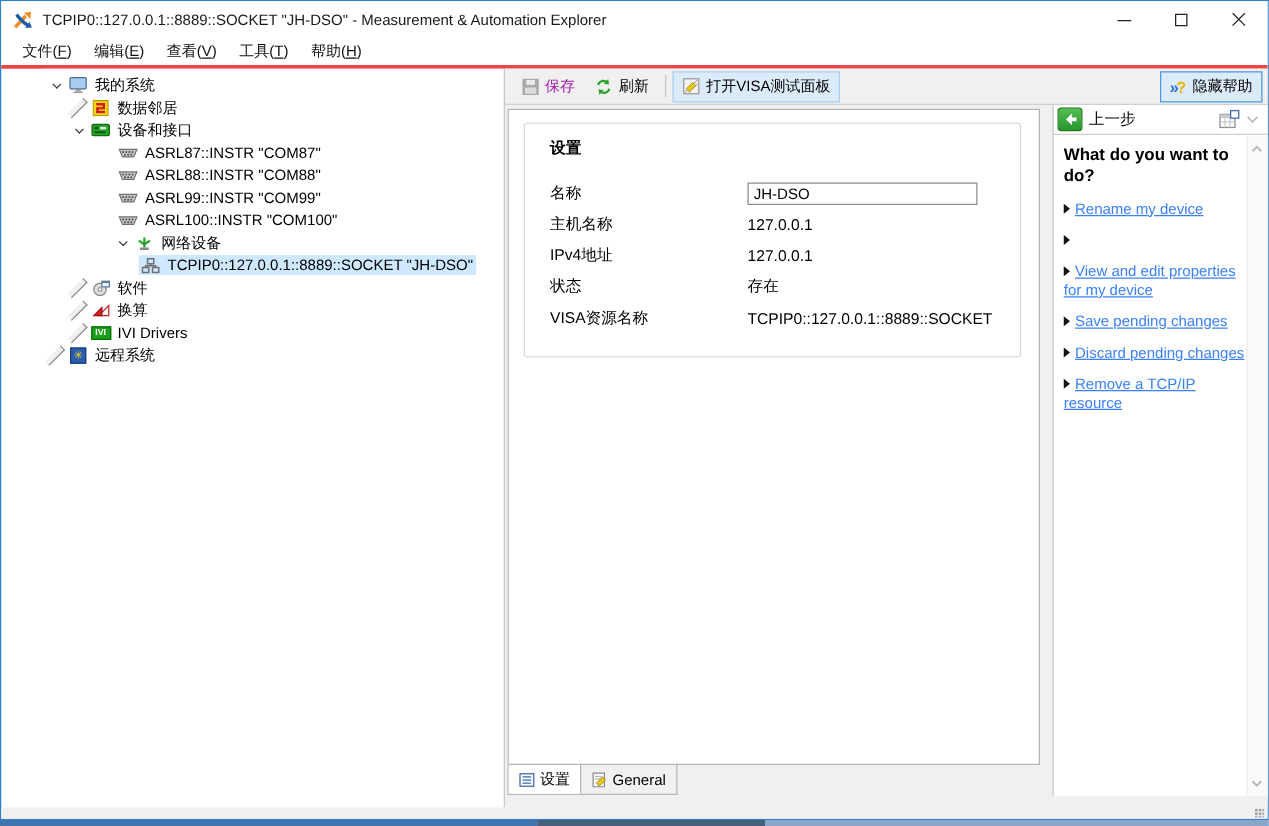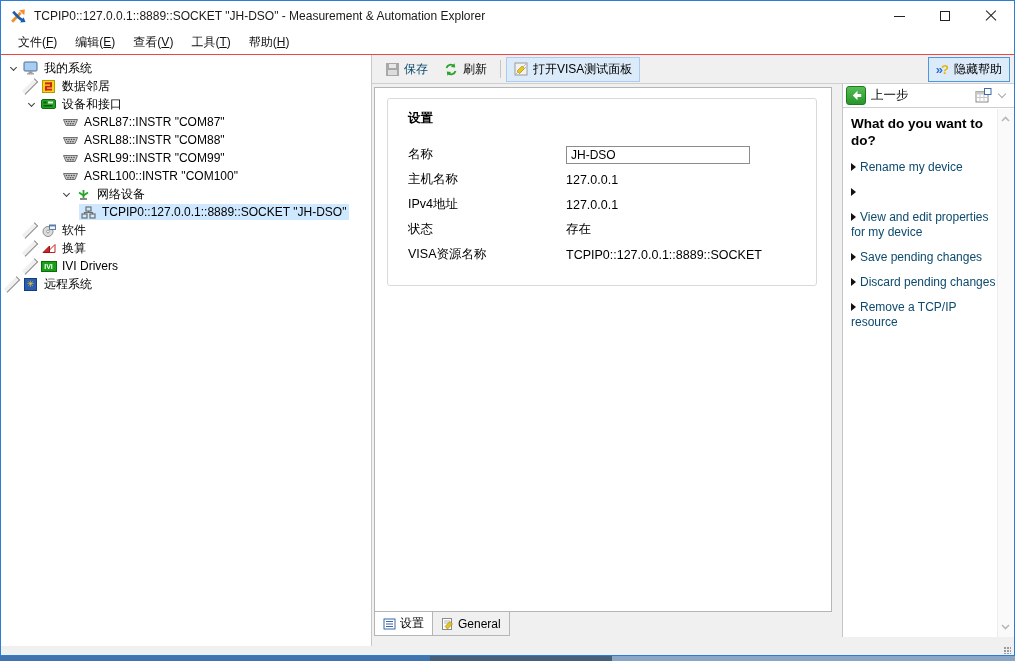--- a/index.html
+++ b/index.html
@@ -13,46 +13,46 @@
   .title-text { font-size:12px; color:#1a1a1a; flex:1; white-space:nowrap; overflow:hidden; }
   .win-controls { display:flex; height:30px; }
   .wc { width:46px; height:30px; display:flex; align-items:center; justify-content:center; }
   .g-min { width:11px; height:1px; background:#222; }
   .g-max { width:10px; height:10px; border:1px solid #222; }
   .g-close { position:relative; width:12px; height:12px; }
   .g-close::before,.g-close::after { content:""; position:absolute; left:-1px; top:5px; width:14px; height:1.2px; background:#222; }
   .g-close::before { transform:rotate(45deg); } .g-close::after { transform:rotate(-45deg); }
 
   
-  .menubar { height:24px; background:#fff; border-bottom:1px solid #ef4444; display:flex; align-items:center; padding-left:8px; }
+  .menubar { height:24px; background:#fff; border-bottom:3px solid #ef4444; display:flex; align-items:center; padding-left:8px; }
   .menu-item { padding:3px 9px; color:#111; }
   .menu-item .mn { text-decoration:underline; }
 
   
-  .main { display:flex; height:591px; }
+  .main { display:flex; height:591px;margin-left:32px; }
   .tree { width:371px; background:#fff; border-right:1px solid #c8c8c8; padding-top:4px; overflow:hidden; }
   .trow { display:flex; align-items:center; height:18px; white-space:nowrap; }
   .exp { width:16px; height:16px; flex:0 0 16px; display:flex; align-items:center; justify-content:center; }
   .chev { width:5px; height:5px; border-right:1.4px solid #8a8a8a; border-bottom:1.4px solid #8a8a8a; }
   .chev.right { transform:rotate(-45deg); margin-left:-2px; }
   .chev.down  { transform:rotate(45deg); margin-top:-2px; border-color:#3c3c3c; }
   .rowsel { display:flex; align-items:center; gap:5px; padding:1px 3px 1px 1px; }
   .rowsel.sel { background:#cde8ff; }
   .tico { display:inline-flex; align-items:center; justify-content:center; width:17px; flex:0 0 17px; }
   .pl0{padding-left:4px}.pl1{padding-left:22px}.pl2{padding-left:57px}.pl2leaf{padding-left:60px}.pl3leaf{padding-left:78px}
   .ivi-badge { width:16px; height:11px; background:#18a018; border:1px solid #0c6d0c; color:#fff; font-size:7px; font-weight:bold;
     display:flex; align-items:center; justify-content:center; letter-spacing:0; }
   .remote-badge { width:13px; height:13px; background:#2a5db0; border:1px solid #173c77; color:#f5d020; font-size:9px;
     display:flex; align-items:center; justify-content:center; }
 
   
   .right { flex:1; display:flex; flex-direction:column; background:#f0f0f0; }
   .toolbar { height:29px; background:#f0f0f0; border-bottom:1px solid #cfcfcf; display:flex; align-items:center; padding:0 3px 0 6px; }
   .tbtn { display:flex; align-items:center; gap:5px; padding:3px 7px; border:1px solid transparent; }
-  .tbtn.disabled { color:#0c4a6e; }
+  .tbtn.disabled { color:#a21caf; }
   .tbtn.lit { background:#dcebfa; border:1px solid #aacdef; }
   .tbtn.help-lit { background:#dcebfa; border:1px solid #4b98e0; margin-right:1px; }
   .tsep { width:1px; height:18px; background:#c5c5c5; margin:0 5px; }
   .tspacer { flex:1; }
   .floppy { width:13px; height:13px; background:#a8a8a8; position:relative; }
   .floppy::before { content:""; position:absolute; left:3px; top:1px; width:7px; height:4px; background:#e8e8e8; }
   .floppy::after { content:""; position:absolute; left:2px; top:7px; width:9px; height:5px; background:#dcdcdc; }
   .hh-chev { color:#2b6fd4; font-weight:bold; font-size:13px; }
   .hh-q { color:#e8b50a; font-weight:bold; font-size:13px; margin-left:-2px; }
 
@@ -81,21 +81,21 @@
   .help-header { height:24px; border-bottom:1px solid #cfcfcf; display:flex; align-items:center; padding:0 3px 0 3px; gap:5px; }
   .back-btn { width:20px; height:19px; background:linear-gradient(#55bd55,#27962b); border:1px solid #1d7a1d; border-radius:3px;
     display:flex; align-items:center; justify-content:center; }
   .back-label { font-size:12.5px;font-family:Liberation Serif, serif; }
   .hh-spacer { flex:1; }
   .chev-down-sm { width:6px; height:6px; border-right:1.4px solid #a8a8a8; border-bottom:1.4px solid #a8a8a8; transform:rotate(45deg); margin:0 6px 3px 2px; }
   .help-content { position:absolute; left:0; right:17px; top:25px; bottom:0; padding:7px 1px 0 8px; overflow:hidden; }
   .help-heading { font-weight:bold; font-size:13.5px; line-height:1.25; margin-bottom:2px; }
   .hlink-row { margin-top:10px; line-height:15px; font-size:12px; }
   .bullet { display:inline-block; width:0; height:0; border-left:5px solid #111; border-top:4px solid transparent; border-bottom:4px solid transparent; margin-right:4px; }
-  .hlink { color:#0c4a6e; cursor:pointer; }
+  .hlink { color:#3b82f6; text-decoration:underline; cursor:pointer; }
   .help-scroll { position:absolute; right:0; top:25px; bottom:0; width:17px; background:#fafafa; border-left:1px solid #ececec; }
   .schev { position:absolute; left:3px; width:9px; height:9px; }
   .schev svg { display:block; }
 
   
   .statusbar { height:9px; background:#f0f0f0; position:relative; }
   .grip { position:absolute; right:3px; bottom:1px; width:7px; height:7px;
     background:radial-gradient(circle at 1px 1px,#9a9a9a 1px,transparent 1.2px); background-size:3px 3px; }
   .taskbar { position:absolute; left:0; top:656px; width:1015px; height:5px; background:#8aa6c6; }
   .tb-seg1 { position:absolute; left:0; top:0; width:430px; height:5px; background:#3f74ae; }

